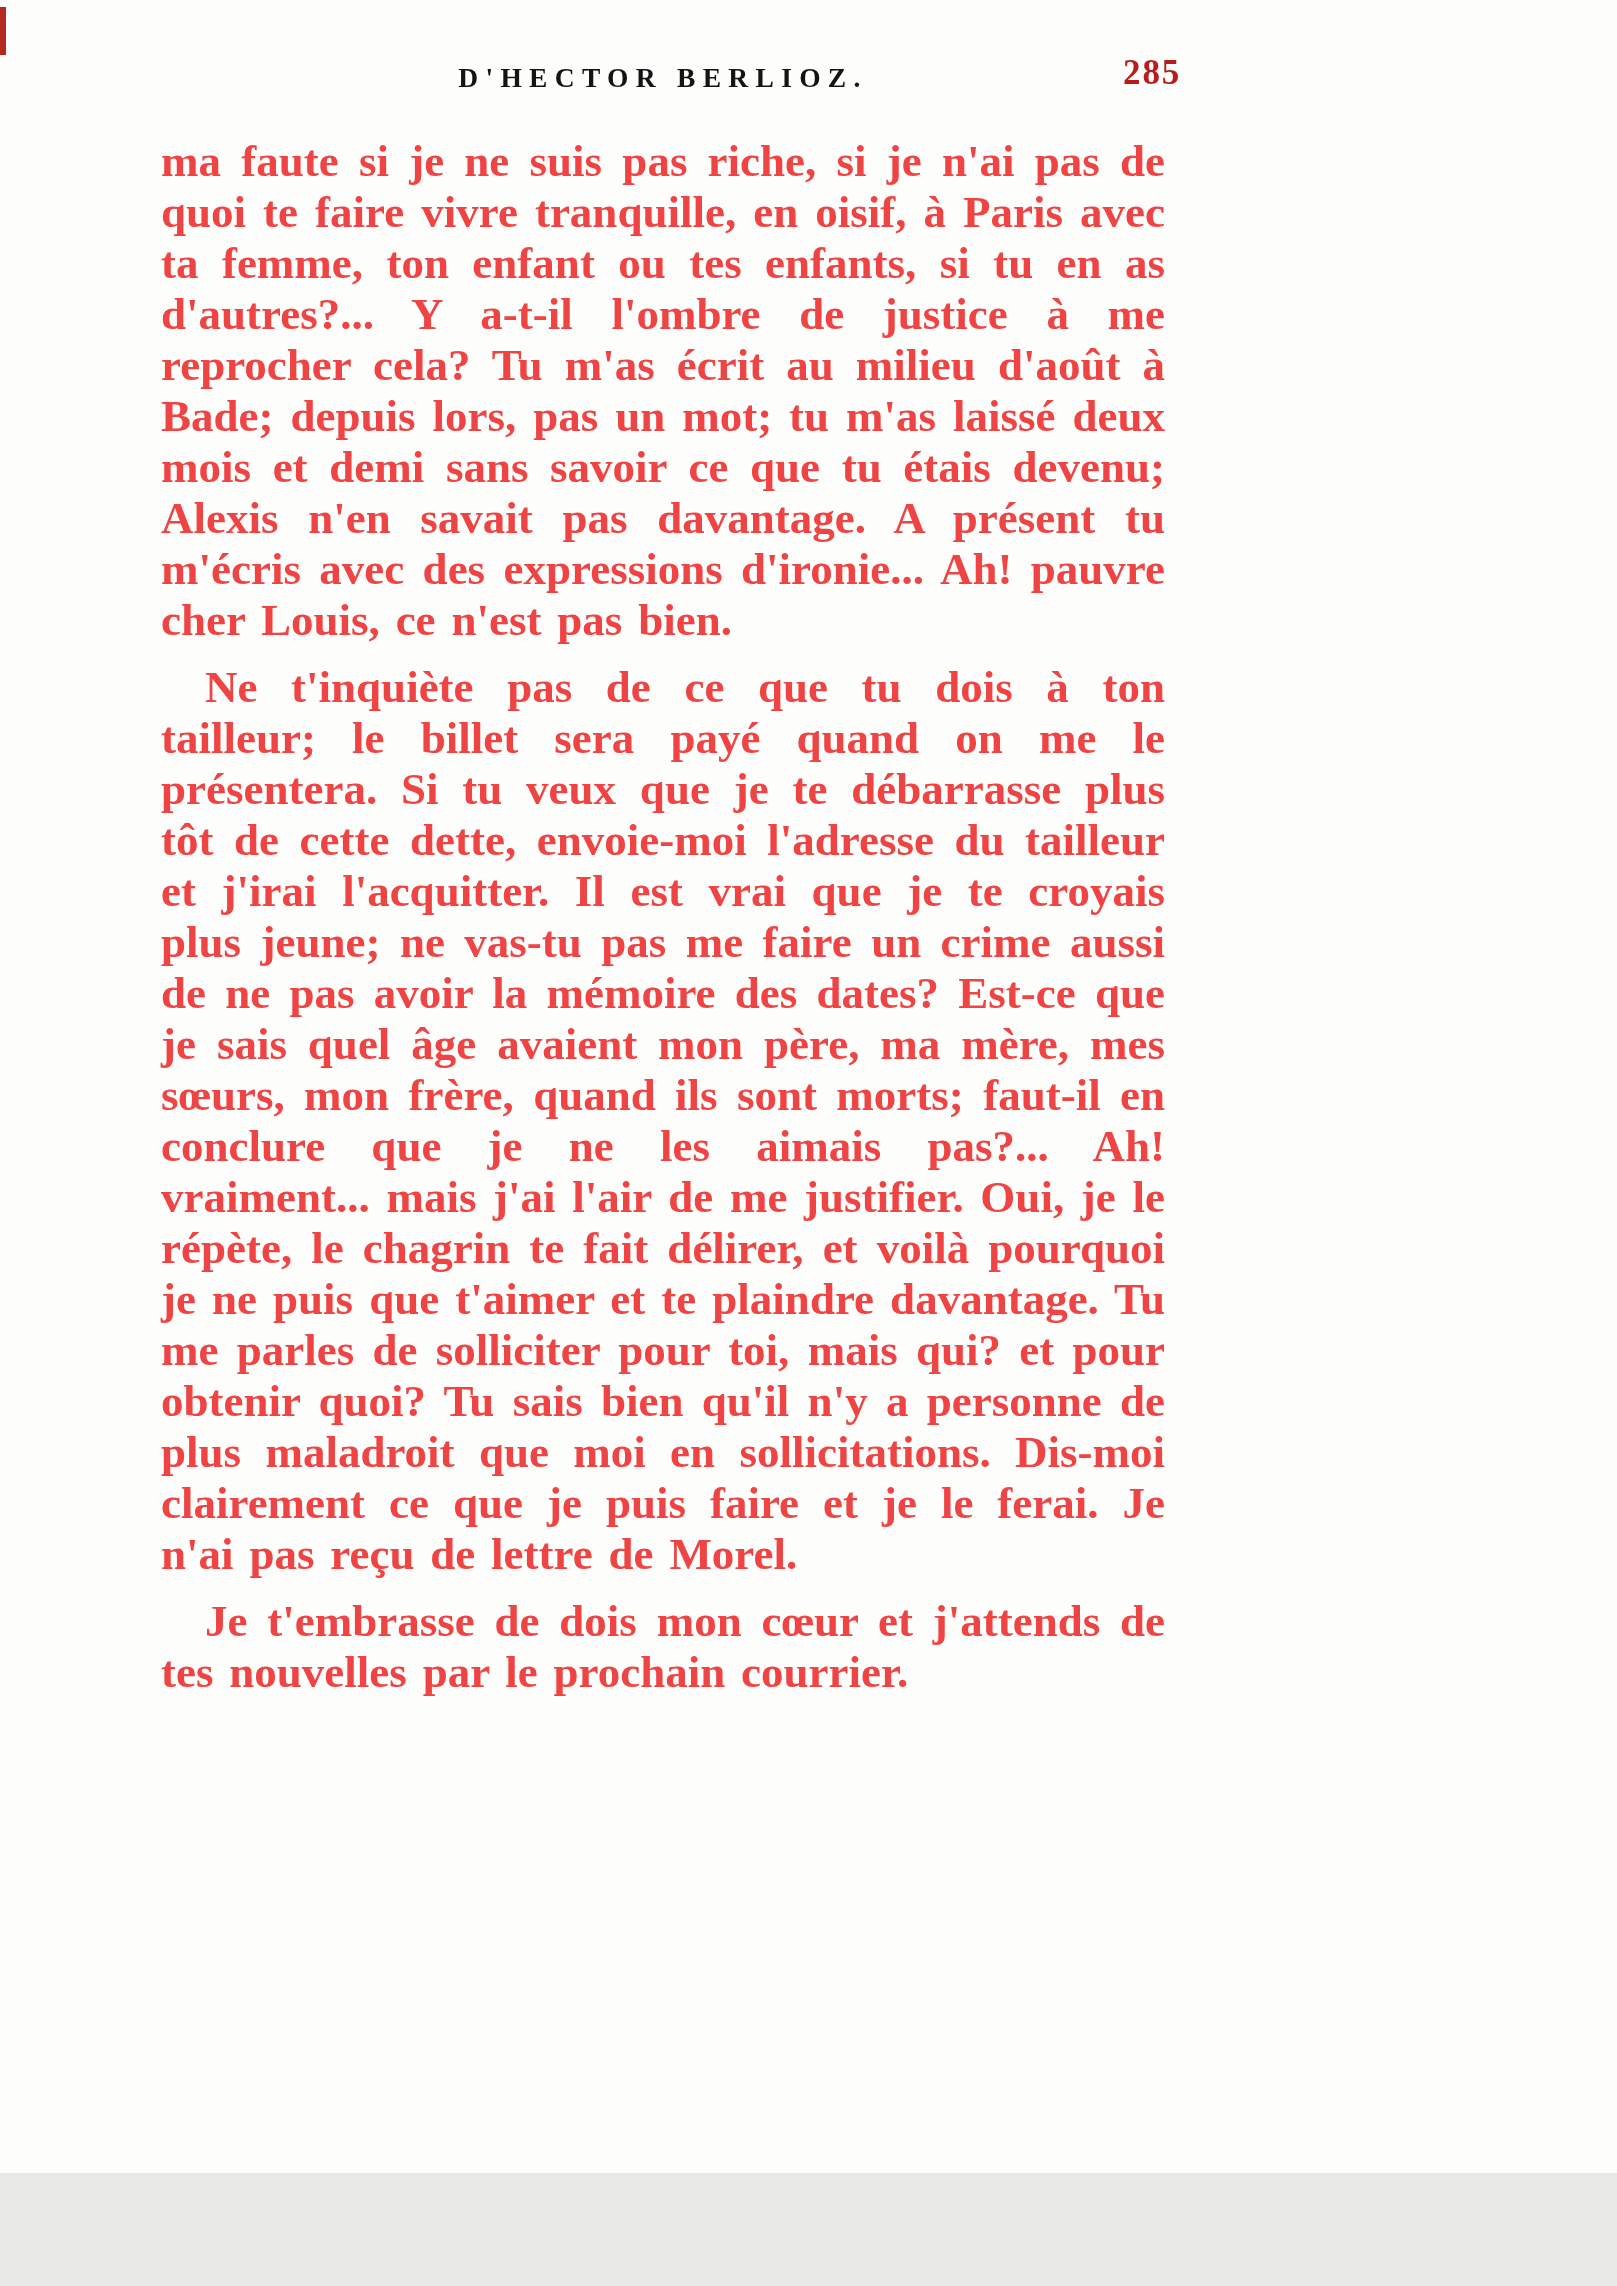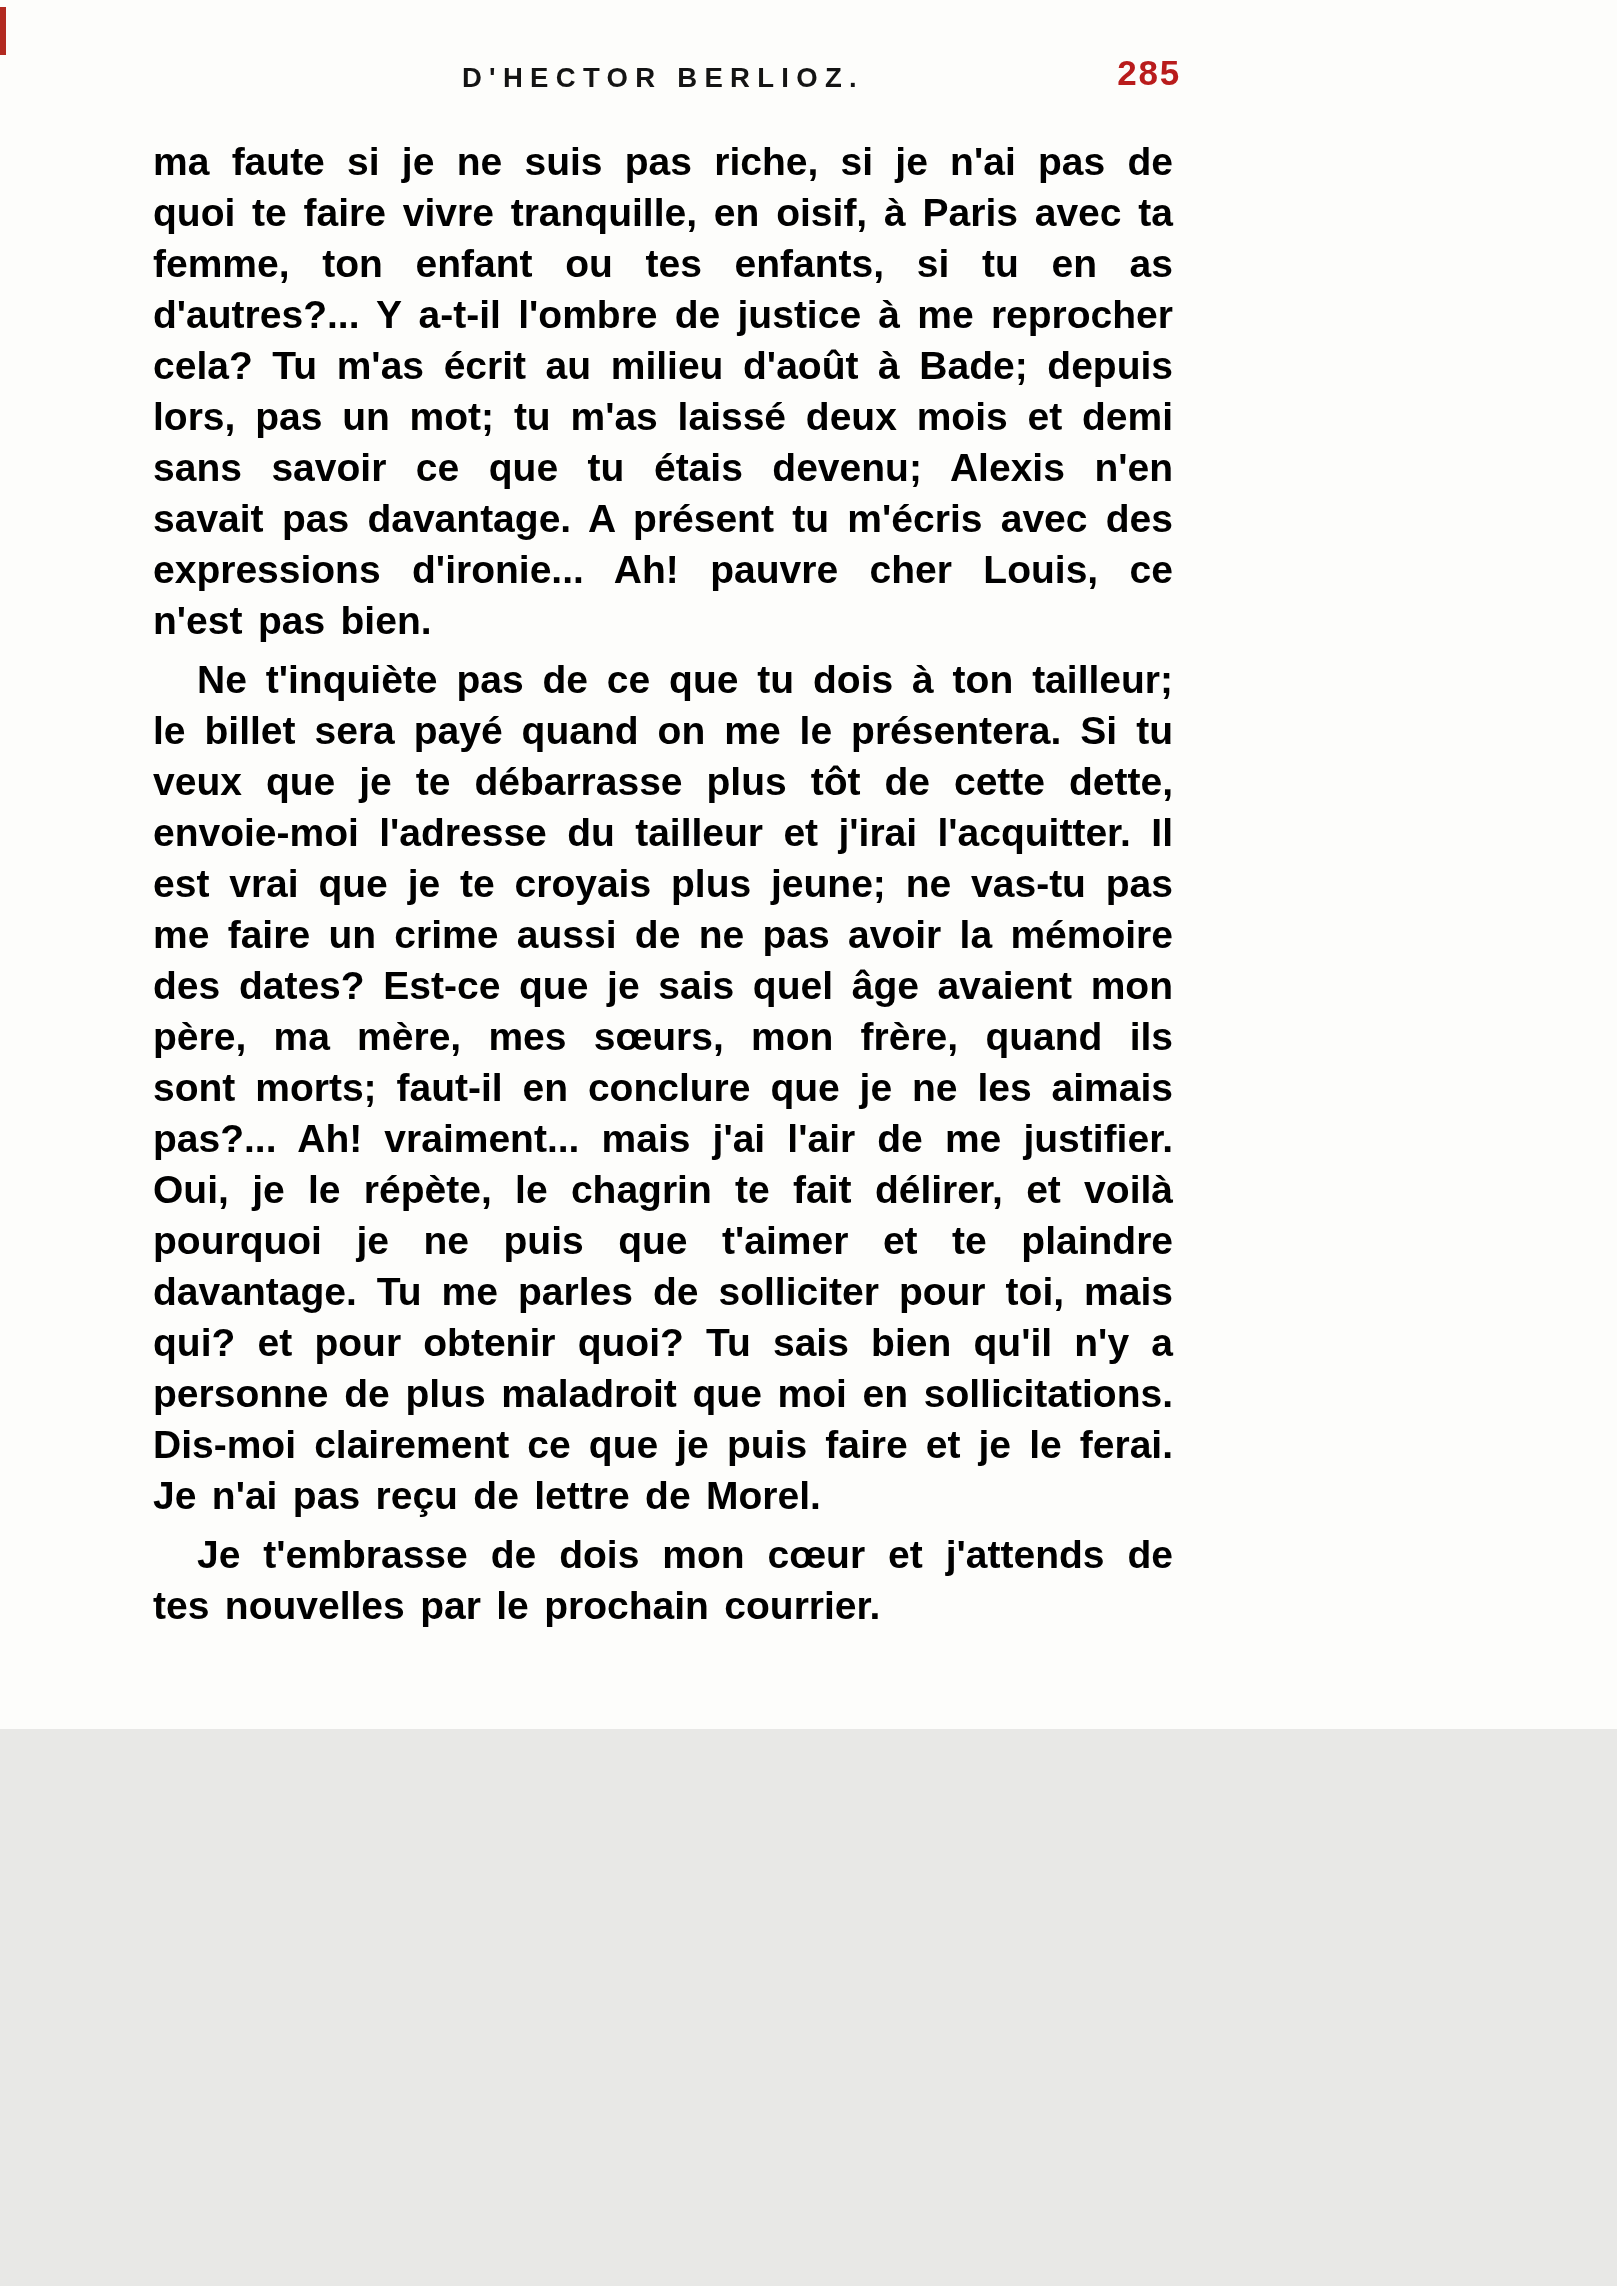--- a/index.html
+++ b/index.html
@@ -3,25 +3,25 @@
 <meta charset="utf-8">
 <style>
   html, body {
     margin: 0;
     padding: 0;
     background: #e8e8e6;
   }
   .page {
     position: relative;
     width: 1617px;
-    height: 1729px;
+    height: 2173px;
     margin: 0 auto;
     background: #fdfdfb;
     color: #101010;
-    font-family: Liberation Sans, sans-serif;
+    font-family: Liberation Serif, serif;
     overflow: hidden;
     box-sizing: border-box;
   }
   .scan-artifact {
     position: absolute;
     left: 0;
     top: 7.3px;
     width: 6.4px;
     height: 48px;
     background: #b22a20;
@@ -48,27 +48,27 @@
   .page-number {
     position: absolute;
     right: 0;
     top: 0;
     font-weight: 700;
     font-size: 35px;
     letter-spacing: 1.8px;
     color: #b91c1c;
   }
   .page-body p {
-    margin: 8px;
-    font-size: 39px;
+    margin: 16px;
+    font-size: 45px;
     line-height: 51px;
     font-weight: 700;
     text-align: justify;
     word-spacing: 4.6px;
-    color: #000000;
+    color: #ef4444;
   }
   .page-body p.indent {
     text-indent: 44px;
   }
 </style>
 </head>
 <body>
 
 <div class="page">
   <div class="scan-artifact"></div>

